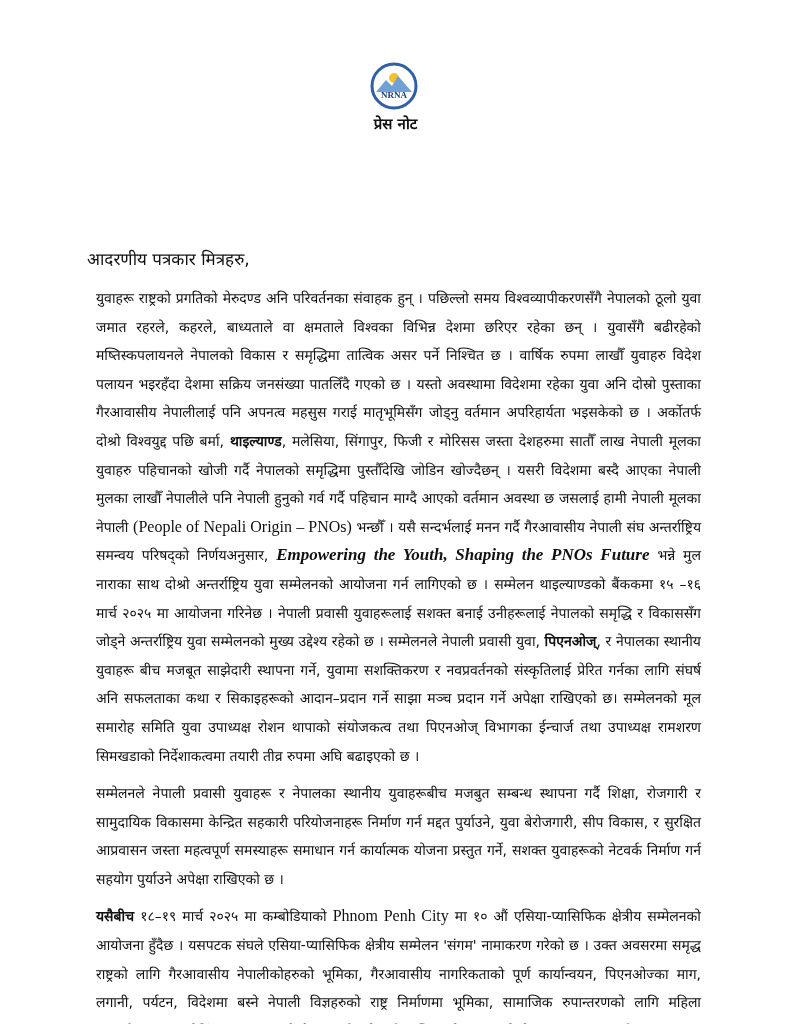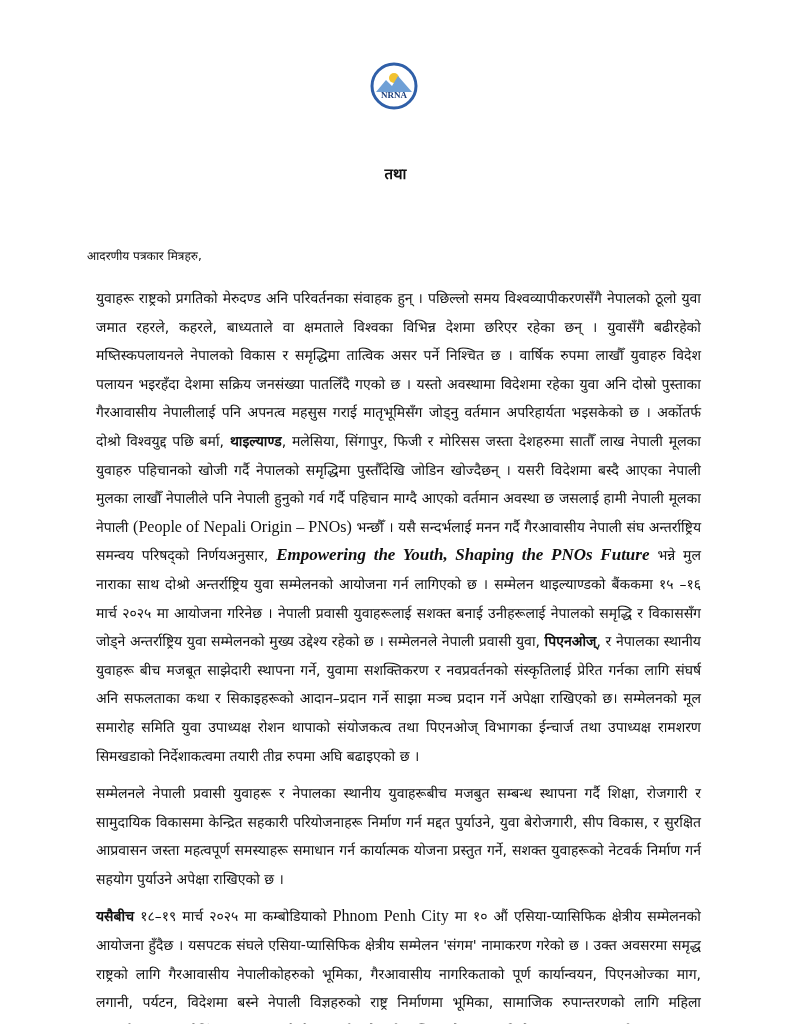--- a/index.html
+++ b/index.html
@@ -10,21 +10,21 @@
   }
   .page { position: absolute; left: 0; top: 17px; width: 647px; height: 1024px; }
   .logo {
     position: absolute; left: 370px; top: 45px; width: 48px; height: 48px;
   }
   .header { position: absolute; left: 0; width: 791px; text-align: center; font-weight: bold; font-size: 15px; line-height: 20px; }
   .h-press { top: 97px; }
   .h-title1 { top: 123px; }
   .h-and { top: 147px; }
   .h-title2 { top: 172px; }
-  .salutation { position: absolute; left: 87px; top: 230px; font-size: 12px; }
+  .salutation { position: absolute; left: 87px; top: 230px; font-size: 17px; }
   .body-text {
     position: absolute; left: 87px; width: 623px; top: 258px;
     font-size: 14px; line-height: 28.6px; text-align: justify;
   }
   .body-text p { margin: 9px; }
   .latin { font-family: "Liberation Serif", "DejaVu Serif", serif; font-size: 16px; }
   .latin-bi { font-family: "Liberation Serif", "DejaVu Serif", serif; font-size: 17px; font-weight: bold; font-style: italic; }
   b { font-weight: bold; }
 </style>
 </head>
@@ -32,21 +32,21 @@
 
 <div class="page">
 
   <svg class="logo" viewBox="0 0 48 48">
     <circle cx="24" cy="24" r="22" fill="#ffffff" stroke="#2f5fa8" stroke-width="3"></circle>
     <circle cx="24" cy="16" r="5" fill="#f2c230"></circle>
     <path d="M6 30 L16 18 L22 24 L28 14 L42 30 Z" fill="#6fa0d6"></path>
     <text x="24" y="36" text-anchor="middle" font-size="9" font-weight="bold" fill="#1d3f7a" font-family="Liberation Serif, serif">NRNA</text>
   </svg>
 
-  <div class="header h-and">तथा</div>
+  <div class="header h-press">प्रेस नोट</div>
 
   <div class="salutation">आदरणीय पत्रकार मित्रहरु,</div>
 
   <div class="body-text">
     <p><span>युवाहरू राष्ट्रको प्रगतिको मेरुदण्ड अनि परिवर्तनका संवाहक हुन् । पछिल्लो समय विश्वव्यापीकरणसँगै नेपालको ठूलो युवा जमात रहरले, कहरले, बाध्यताले वा क्षमताले विश्वका विभिन्न देशमा छरिएर रहेका छन् । युवासँगै बढीरहेको मष्तिस्कपलायनले नेपालको विकास र समृद्धिमा तात्विक असर पर्ने निश्चित छ । वार्षिक रुपमा लाखौँ युवाहरु विदेश पलायन भइरहँदा देशमा सक्रिय जनसंख्या पातलिँदै गएको छ । यस्तो अवस्थामा विदेशमा रहेका युवा अनि दोस्रो पुस्ताका गैरआवासीय नेपालीलाई पनि अपनत्व महसुस गराई मातृभूमिसँग जोड्नु वर्तमान अपरिहार्यता भइसकेको छ । अर्कोतर्फ दोश्रो विश्वयुद्द पछि बर्मा, </span><b>थाइल्याण्ड</b><span>, मलेसिया, सिंगापुर, फिजी र मोरिसस जस्ता देशहरुमा सातौँ लाख नेपाली मूलका युवाहरु पहिचानको खोजी गर्दै नेपालको समृद्धिमा  पुस्तौँदेखि जोडिन खोज्दैछन् । यसरी विदेशमा बस्दै आएका नेपाली मुलका लाखौँ नेपालीले पनि नेपाली हुनुको गर्व गर्दै पहिचान माग्दै आएको वर्तमान अवस्था छ जसलाई हामी नेपाली मूलका नेपाली </span><span class="latin">(People of Nepali Origin – PNOs)</span><span>  भन्छौँ । यसै सन्दर्भलाई मनन गर्दै गैरआवासीय नेपाली संघ अन्तर्राष्ट्रिय समन्वय परिषद्को निर्णयअनुसार, </span><span class="latin-bi">Empowering the Youth, Shaping the PNOs Future</span><span> भन्ने  मुल नाराका साथ दोश्रो अन्तर्राष्ट्रिय युवा सम्मेलनको आयोजना गर्न लागिएको छ । सम्मेलन थाइल्याण्डको बैंककमा १५ –१६ मार्च २०२५ मा आयोजना गरिनेछ । नेपाली प्रवासी युवाहरूलाई सशक्त बनाई उनीहरूलाई नेपालको समृद्धि र विकाससँग जोड्ने अन्तर्राष्ट्रिय युवा सम्मेलनको मुख्य उद्देश्य रहेको छ । सम्मेलनले नेपाली प्रवासी युवा, </span><b>पिएनओज्</b><span>, र नेपालका स्थानीय युवाहरू बीच मजबूत साझेदारी स्थापना गर्ने, युवामा सशक्तिकरण र नवप्रवर्तनको संस्कृतिलाई प्रेरित गर्नका लागि संघर्ष अनि सफलताका कथा र सिकाइहरूको आदान–प्रदान गर्ने साझा मञ्च प्रदान गर्ने अपेक्षा राखिएको छ।  सम्मेलनको मूल समारोह समिति युवा उपाध्यक्ष रोशन थापाको संयोजकत्व तथा पिएनओज् विभागका ईन्चार्ज तथा उपाध्यक्ष रामशरण सिमखडाको निर्देशाकत्वमा तयारी तीव्र रुपमा अघि बढाइएको छ  ।</span></p>
     <p>सम्मेलनले नेपाली प्रवासी युवाहरू र नेपालका स्थानीय युवाहरूबीच मजबुत सम्बन्ध स्थापना गर्दै  शिक्षा, रोजगारी र सामुदायिक विकासमा केन्द्रित सहकारी परियोजनाहरू निर्माण गर्न मद्दत पुर्याउने, युवा बेरोजगारी, सीप विकास, र सुरक्षित आप्रवासन जस्ता महत्वपूर्ण समस्याहरू समाधान गर्न कार्यात्मक योजना प्रस्तुत गर्ने, सशक्त युवाहरूको नेटवर्क निर्माण गर्न सहयोग पुर्याउने अपेक्षा राखिएको छ  ।</p>
     <p><b>यसैबीच</b><span> १८–१९ मार्च २०२५ मा कम्बोडियाको </span><span class="latin">Phnom Penh City</span><span> मा १० औं एसिया-प्यासिफिक क्षेत्रीय सम्मेलनको  आयोजना हुँदैछ । यसपटक संघले  एसिया-प्यासिफिक क्षेत्रीय सम्मेलन 'संगम' नामाकरण गरेको छ । उक्त अवसरमा समृद्ध राष्ट्रको लागि गैरआवासीय नेपालीकोहरुको भूमिका, गैरआवासीय नागरिकताको पूर्ण कार्यान्वयन, पिएनओज्का माग, लगानी, पर्यटन, विदेशमा बस्ने नेपाली  विज्ञहरुको राष्ट्र निर्माणमा भूमिका, सामाजिक रुपान्तरणको लागि महिला सशक्तीकरण एवं लैगिंक समानता साथै गैरआवासीय नेपाली अभियानले उठान गरिरहेका मुद्दाहरु खासगरी सम्मानजनक वैदेशिक रोजगारी तथा सामाजिक सुरक्षा कोषमा प्रभावकारी आबद्धता,</span></p>
   </div>
 </div>
 

